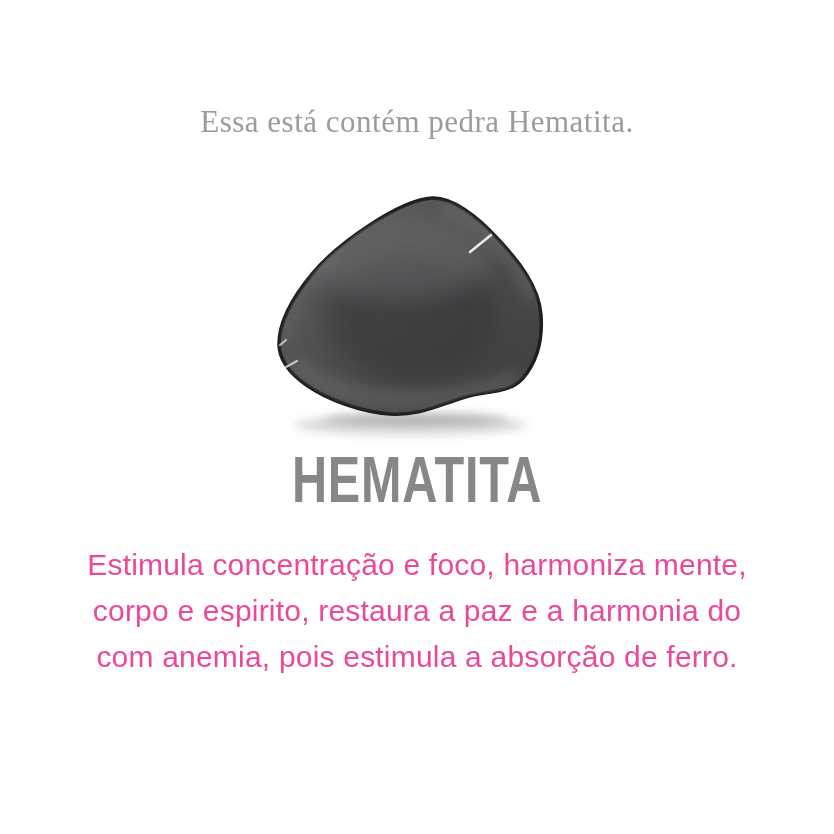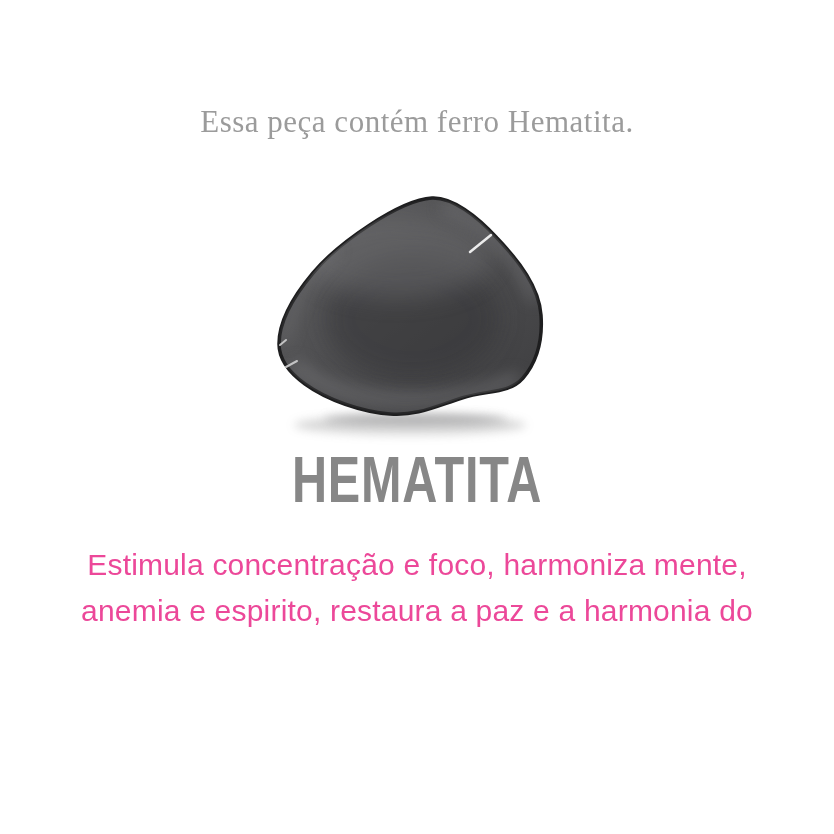--- a/index.html
+++ b/index.html
@@ -52,21 +52,21 @@
     line-height: 46px;
     letter-spacing: 0.2px;
   }
 </style>
 </head>
 <body>
 
 <div class="card" style="background-color: rgb(255, 255, 255);">
 
   <div class="intro" style="color: rgb(155, 155, 155);">
-    <div>Essa peça contém ferro Hematita.</div>
+    <div>Essa está contém pedra Hematita.</div>
   </div>
 
   <div class="stone-wrap">
     <svg width="280" height="252" viewBox="0 0 280 252" xmlns="http://www.w3.org/2000/svg" role="img" aria-label="Ilustração de pedra Hematita polida">
       <defs>
         <path id="pebble" d="M155,4
           C175,3 200,22 220,44
           C242,67 262,93 264,121
           C266,149 258,170 246,184
           C232,200 210,196 185,204
@@ -109,16 +109,17 @@
       <path d="M193,58 L214,41" stroke-width="2.5" stroke-linecap="round" fill="none" style="stroke: rgb(236, 236, 236);"></path>
       <path d="M3,151 L9,146" stroke-width="2" stroke-linecap="round" fill="none" opacity="0.9" style="stroke: rgb(207, 207, 207);"></path>
       <path d="M9,173 L20,167" stroke-width="2" stroke-linecap="round" fill="none" opacity="0.9" style="stroke: rgb(207, 207, 207);"></path>
     </svg>
   </div>
 
   <h1 class="title" style="color: rgb(135, 135, 135);">HEMATITA</h1>
 
   <div class="description" style="color: #ec4899;">
     <div>Estimula concentração e foco, harmoniza mente,</div>
-    <div>anemia e espirito, restaura a paz e a harmonia do</div>
+    <div>corpo e espirito, restaura a paz e a harmonia do</div>
+    <div>com anemia, pois estimula a absorção de ferro.</div>
   </div>
 
 </div>
 
 </body></html>

